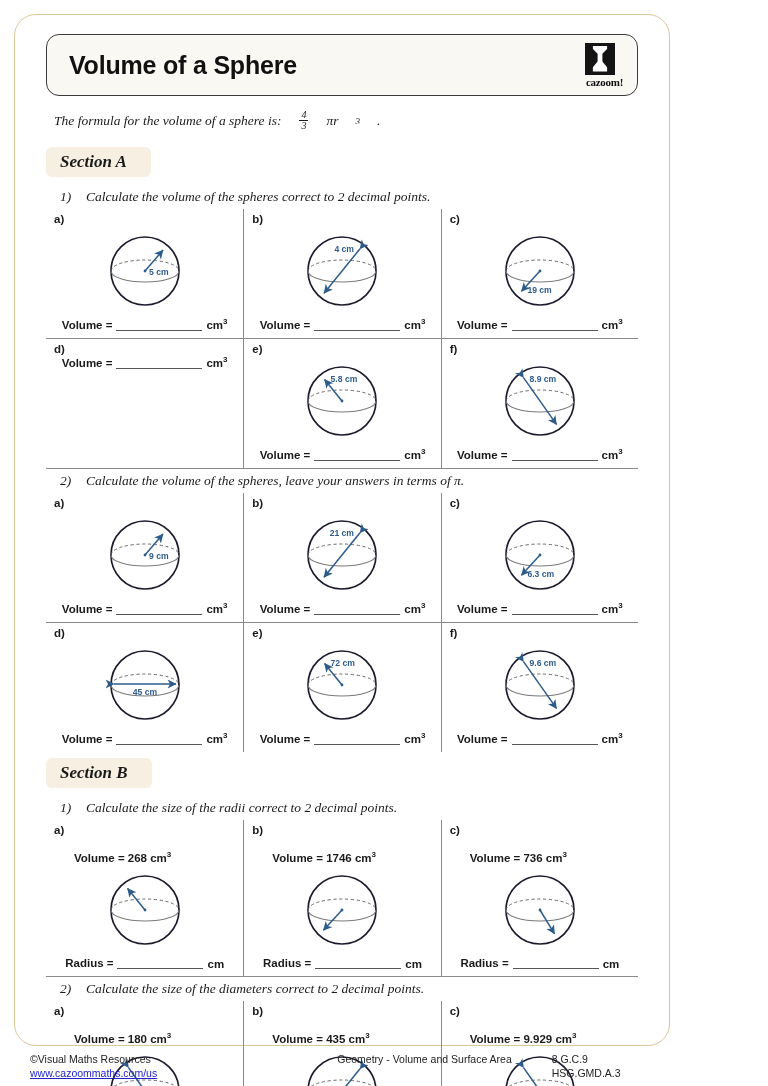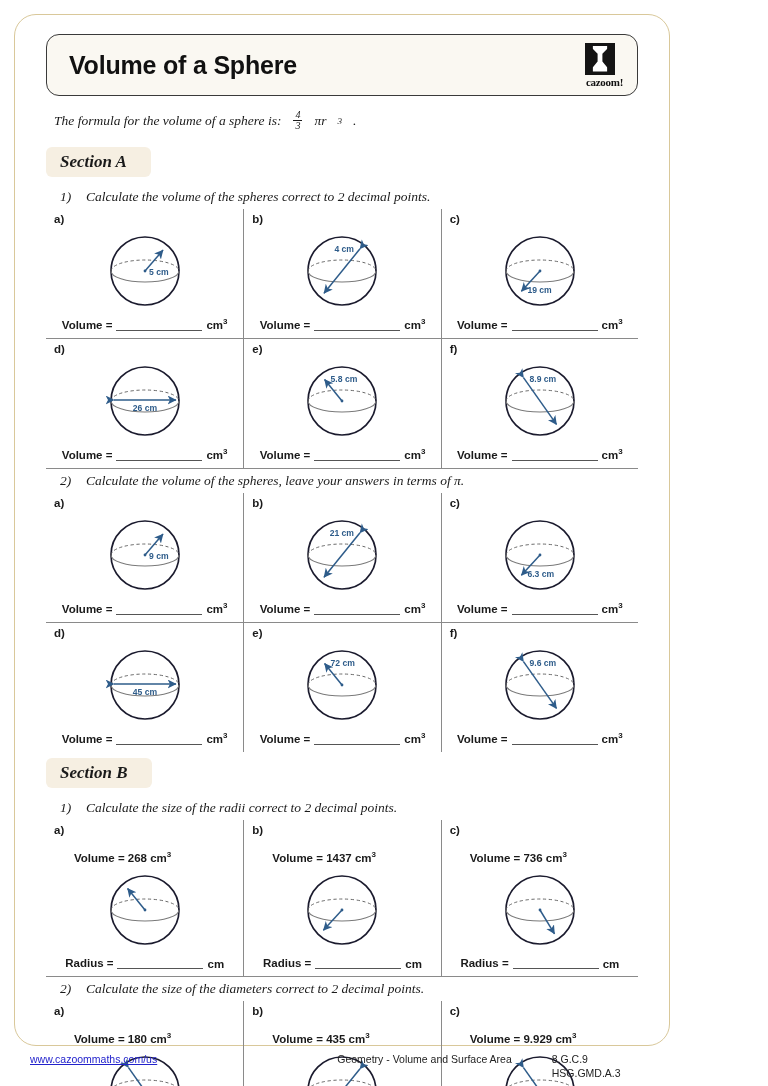--- a/index.html
+++ b/index.html
@@ -60,21 +60,21 @@
     font-family:"Liberation Serif", serif;
     font-weight:bold; font-size:11px; letter-spacing:-0.3px;
     margin-top:1px; color:#111;
   }
 
   
   .formula {
     font-family:"Liberation Serif", serif;
     font-style:italic; font-size:13.5px;
     margin:0 0 10px 8px;
-    display:flex; align-items:center; gap:11px;
+    display:flex; align-items:center; gap:17px;
   }
   .frac { display:inline-flex; flex-direction:column; align-items:center;
           vertical-align:middle; font-size:10px; line-height:1.02; margin:0 1px; }
   .frac .num { border-bottom:1px solid #1a1a1a; padding:0 2px; }
   .frac .den { padding:0 2px; }
   .sup { font-size:9px; vertical-align:super; }
 
   
   .sectionbar {
     display:inline-block;
@@ -262,35 +262,20 @@
               <span class="blank"></span>
               <span class="unit"><span>cm</span><span class="sup3">3</span></span>
             </div>
           </div>
           </div><div class="row3 ">
             <div class="cell">
             <div class="celltop">
               <span class="letter">d)</span>
 
             </div>
-            <div class="spherewrap">
-  <svg width="92" height="92" viewBox="0 0 92 92">
-    <defs>
-      <marker id="arw3" markerWidth="7" markerHeight="7" refX="5.6" refY="3" orient="auto">
-        <path d="M0,0 L6,3 L0,6 L1.6,3 Z" fill="#2e5c8a"></path>
-      </marker>
-    </defs>
-    <circle class="sp-outline" cx="46" cy="46" r="34"></circle>
-    <path class="sp-back" d="M 12 46 A 34 11 0 0 1 80 46"></path>
-    <path class="sp-front" d="M 12 46 A 34 11 0 0 0 80 46"></path>
-    <line class="sp-arrow" x1="15.0" y1="45.0" x2="77.0" y2="45.0" marker-end="url(#arw3)" marker-start="url(#arw3)"></line>
-
-    <text class="sp-label" x="46.0" y="56.0" text-anchor="middle">26 cm</text>
-  </svg>
-              </div>
             <div class="answerline">
               <span class="lbl">Volume =</span>
               <span class="blank"></span>
               <span class="unit"><span>cm</span><span class="sup3">3</span></span>
             </div>
           </div>
             <div class="cell">
             <div class="celltop">
               <span class="letter">e)</span>
 
@@ -530,21 +515,21 @@
               </div>
             <div class="answerline">
               <span class="lbl">Radius =</span>
               <span class="blank"></span>
               <span class="unit"><span>cm</span><span class="sup3"></span></span>
             </div>
           </div>
             <div class="cell">
             <div class="celltop">
               <span class="letter">b)</span>
-              <span class="givenvol"><span>Volume = </span><span>1437 cm</span><span class="sup3">3</span></span>
+              <span class="givenvol"><span>Volume = </span><span>1746 cm</span><span class="sup3">3</span></span>
             </div>
             <div class="spherewrap">
   <svg width="92" height="92" viewBox="0 0 92 92">
     <defs>
       <marker id="arw13" markerWidth="7" markerHeight="7" refX="5.6" refY="3" orient="auto">
         <path d="M0,0 L6,3 L0,6 L1.6,3 Z" fill="#2e5c8a"></path>
       </marker>
     </defs>
     <circle class="sp-outline" cx="46" cy="46" r="34"></circle>
     <path class="sp-back" d="M 12 46 A 34 11 0 0 1 80 46"></path>
@@ -664,20 +649,21 @@
               <span class="blank"></span>
               <span class="unit"><span>cm</span><span class="sup3"></span></span>
             </div>
           </div>
           </div></div>
       </div>
   </div>
 
   <div class="footer">
     <div class="foot-left">
+      <div>©Visual Maths Resources</div>
       <a href="#">www.cazoommaths.com/us</a>
     </div>
     <div class="foot-mid">Geometry - Volume and Surface Area</div>
     <div class="foot-right">
       <div>8.G.C.9</div>
       <div>HSG.GMD.A.3</div>
     </div>
   </div>
 </div>
 

